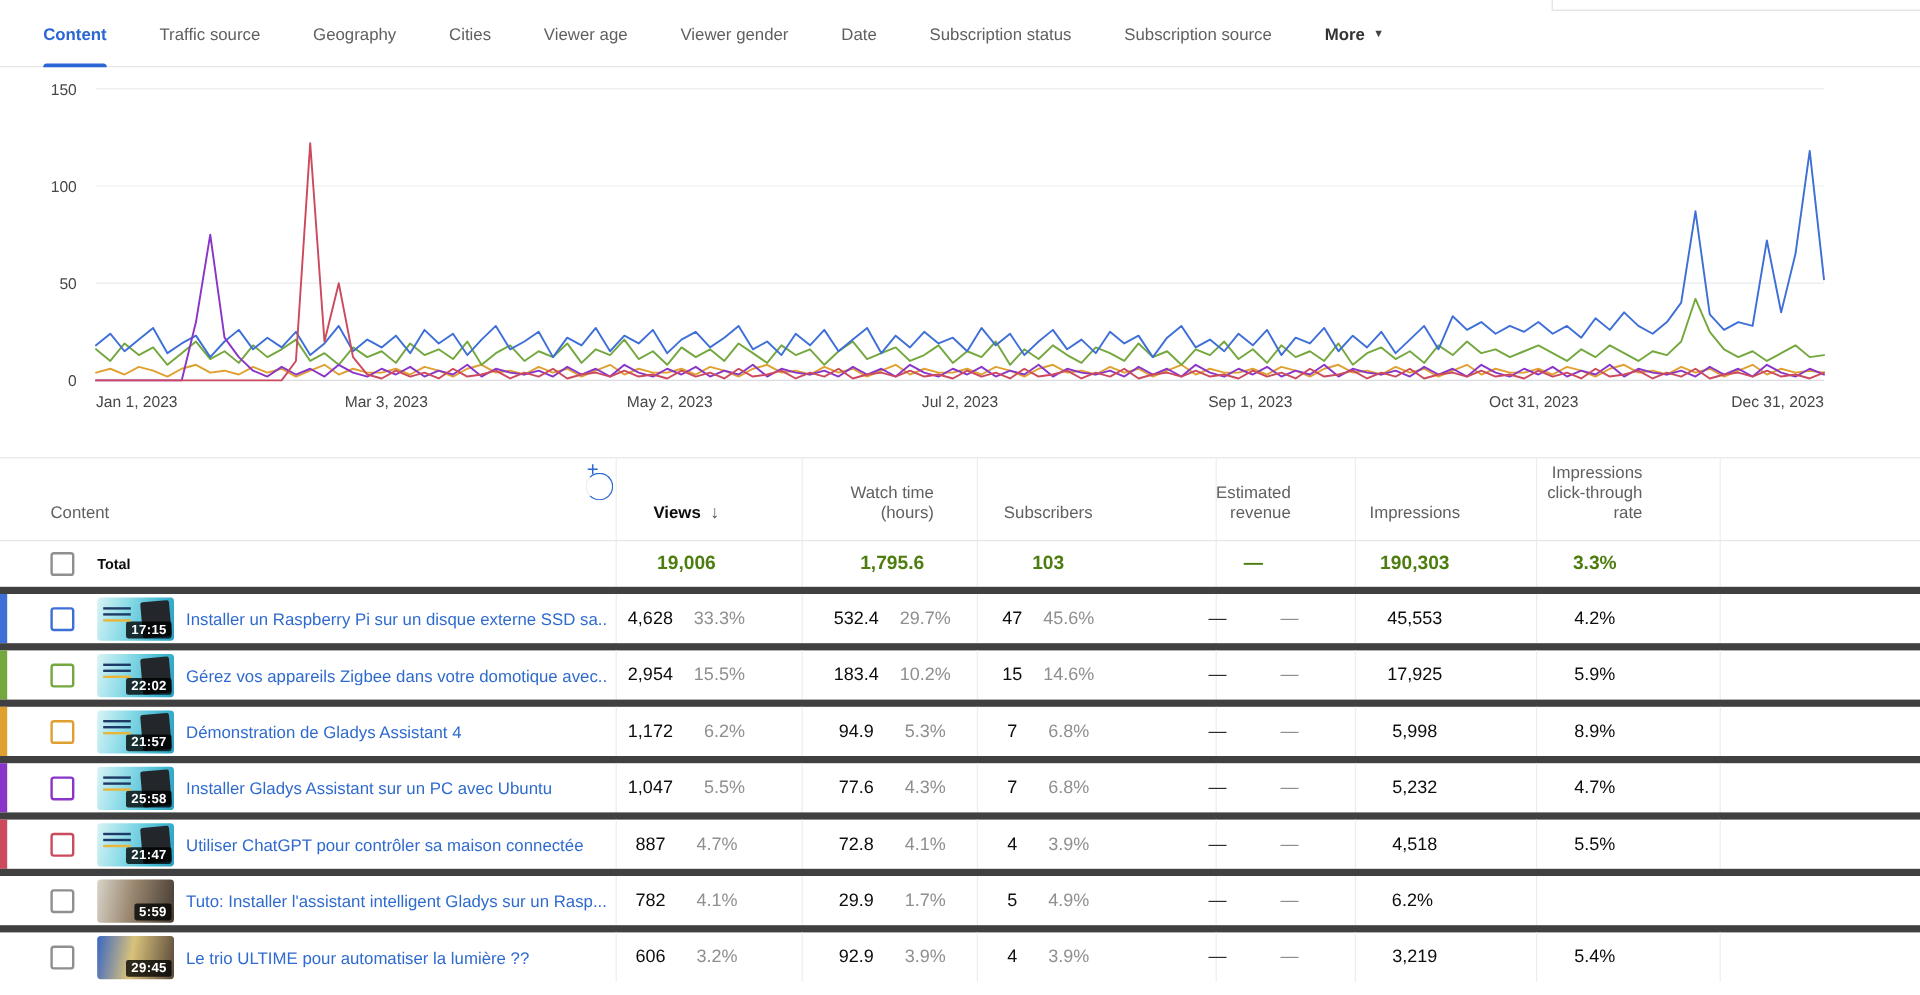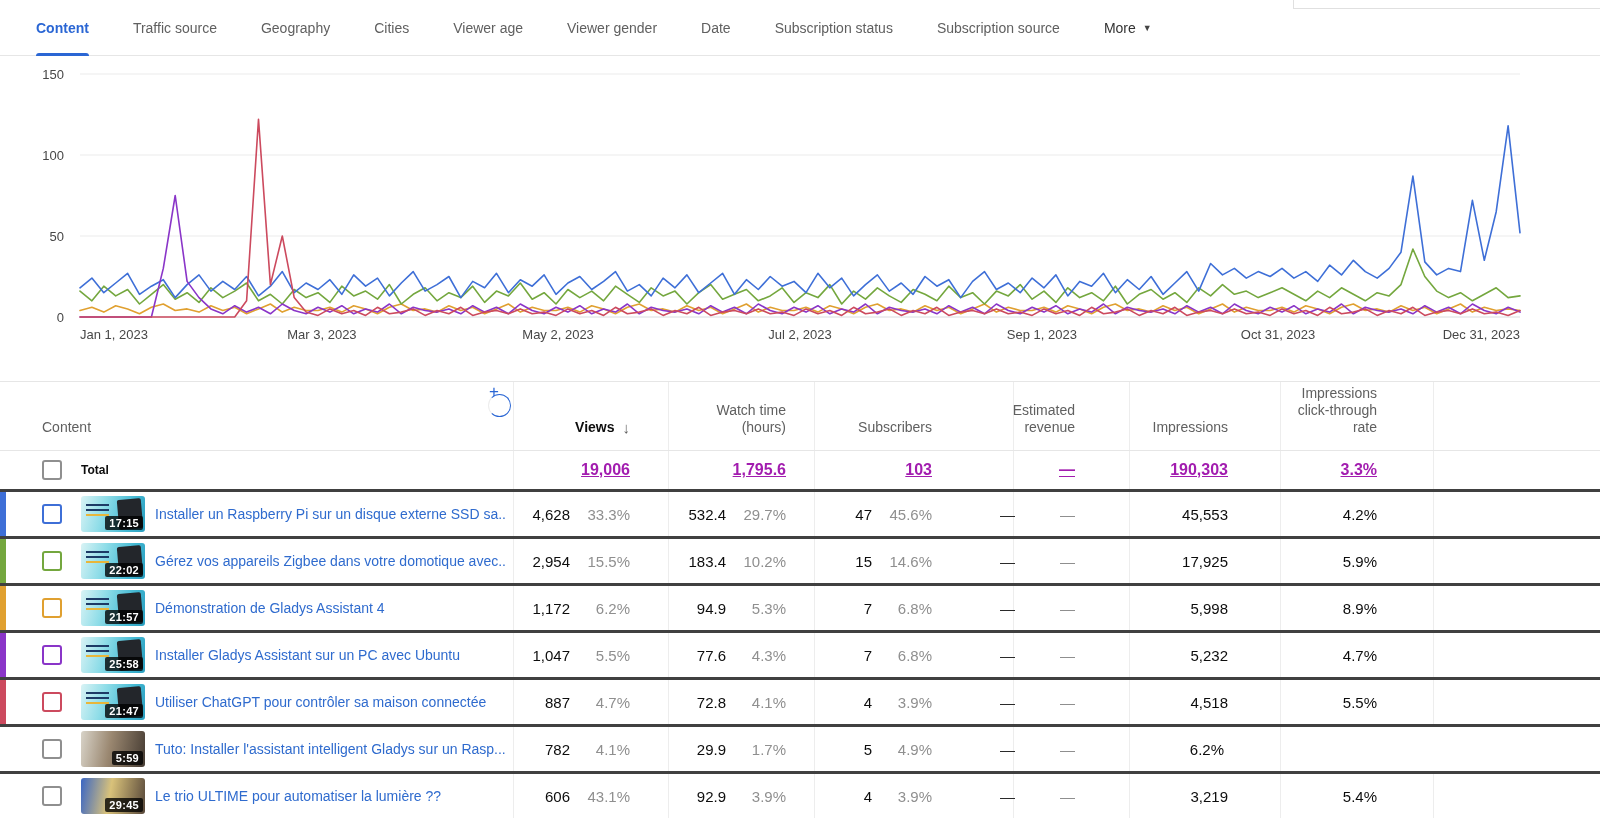--- a/index.html
+++ b/index.html
@@ -3,50 +3,50 @@
 <meta charset="utf-8">
 <style>
   html,body{margin:0;padding:0;background:#fff;font-family:"Liberation Sans",sans-serif;}
   .page{position:relative;width:1600px;height:829px;overflow:hidden;background:#fff;}
 
   
   .tabbar{position:relative;height:56px;display:flex;align-items:center;gap:44px;padding-left:36px;border-bottom:1px solid #e6e6e6;box-sizing:border-box;}
   .tab{font-size:14px;color:#606060;white-space:nowrap;cursor:pointer;position:relative;height:56px;display:flex;align-items:center;}
   .tab.active{color:#2a66d4;font-weight:bold;}
   .tab.active::after{content:'';position:absolute;left:0;right:0;bottom:0;height:3px;background:#2a66d4;border-radius:3px 3px 0 0;}
-  .tab-more{display:flex;align-items:center;gap:7px;font-size:14px;color:#333;font-weight:normal;cursor:pointer;}
+  .tab-more{display:flex;align-items:center;gap:7px;font-size:14px;color:#333;font-weight:bold;cursor:pointer;}
   .caret{font-size:9px;color:#444;}
   .corner-v{position:absolute;left:1293px;top:0;width:1px;height:8px;background:#e0e0e0;}
   .corner-h{position:absolute;left:1293px;top:8px;width:307px;height:1px;background:#e0e0e0;}
 
   
   .chart-section{position:relative;height:314px;text-align:center;}
   .chart-section svg{display:block;}
   .chart-section text{font-family:"Liberation Sans",sans-serif;}
 
   
   .table-section{position:relative;margin-top:11px;border-top:1px solid #e6e6e6;}
   .trow{display:grid;grid-template-columns:513px 155px 146px 164px 151px 151px 153px 1fr;box-sizing:border-box;}
   .trow > div{box-sizing:border-box;display:flex;align-items:center;}
   .trow > div:nth-child(n+2){border-left:1px solid #ededed;}
   .thead{height:68px;position:relative;}
   .thead > div{align-items:flex-end;padding-bottom:14px;}
   .hdr{font-size:14px;color:#606060;white-space:pre-line;text-align:right;line-height:17px;}
   .c-content-h{padding-left:42px;}
-  .col-r{justify-content:flex-end;}
+  .col-r{justify-content:center;}
   .pad-views{padding-right:38px;}.pad-watch{padding-right:28px;padding-left:32px;}.pad-subs{padding-right:46px;}
   .pad-rev{padding-right:54px;margin-left:35px;}.pad-impr{padding-right:52px;}.pad-ctr{padding-right:56px;}
   .views-hdr{color:#0d0d0d;font-weight:bold;}
   .sort-arrow{font-size:15px;color:#606060;margin-left:8px;}
   .plus-btn{position:absolute;left:488px;top:12px;width:23px;height:23px;border:1.5px solid #2a66d4;border-radius:50%;color:#2a66d4;font-size:17px;line-height:21px;text-align:center;background:#fff;cursor:pointer;display:block;z-index:2;}
 
   .t-total{height:39px;border-top:1px solid #e6e6e6;}
   .t-total .lbl{font-size:12px;font-weight:bold;color:#0d0d0d;}
-  .bold-val{font-size:16px;font-weight:bold;color:#a21caf;text-decoration:underline;}
-  .vrow{height:47px;border-top:3px solid #404040;position:relative;}
+  .bold-val{font-size:16px;font-weight:bold;color:#4d7c0f;}
+  .vrow{height:47px;border-top:6px solid #404040;position:relative;}
   .c-content{padding-left:42px;position:relative;}
   .row-bar{position:absolute;left:0;top:0;bottom:0;width:6px;background:transparent;}
   .cbx{width:16px;height:16px;border:2px solid #8f8f8f;border-radius:3px;background:#fff;flex:none;cursor:pointer;}
   .thumb{width:64px;height:36px;border-radius:3px;position:relative;overflow:hidden;flex:none;margin-left:19px;margin-right:10px;cursor:pointer;}
   .thumb-cyan{background:linear-gradient(105deg,#d9f3f5 0%,#8fdde8 35%,#41b7d2 75%,#2b9fc0 100%);}
   .thumb-cyan::before{content:'';position:absolute;right:3px;top:3px;width:24px;height:30px;background:#23262b;border-radius:2px;transform:rotate(-5deg);}
   .thumb-cyan::after{content:'';position:absolute;left:5px;top:8px;width:23px;height:2px;background:#1d3b66;box-shadow:0 5px 0 #1d3b66,0 10px 0 #e8b63a;}
   .thumb-photo1{background:linear-gradient(100deg,#d8d3c8 0%,#9a8770 45%,#463c33 100%);}
   .thumb-photo2{background:linear-gradient(100deg,#3a66c4 0%,#d9c27a 45%,#57473a 100%);}
   .dur{position:absolute;right:2px;bottom:2px;background:rgba(0,0,0,0.78);color:#fff;font-size:11px;font-weight:bold;padding:1px 4px;border-radius:2px;letter-spacing:.3px;}
@@ -367,21 +367,21 @@
       <div class="c-content">
         <div class="row-bar"></div>
         <div class="cbx"></div>
         <div class="thumb thumb-photo2">
             <span class="dur">29:45</span>
           </div>
         <a class="vtitle">Le trio ULTIME pour automatiser la lumière ??</a>
       </div>
       <div class="col-r pad-views">
           <span class="val">606</span>
-          <span class="pct">43.1%</span>
+          <span class="pct">3.2%</span>
         </div>
       <div class="col-r pad-watch">
           <span class="val">92.9</span>
           <span class="pct">3.9%</span>
         </div>
       <div class="col-r pad-subs">
           <span class="val">4</span>
           <span class="pct">3.9%</span>
         </div>
       <div class="col-r pad-rev">

